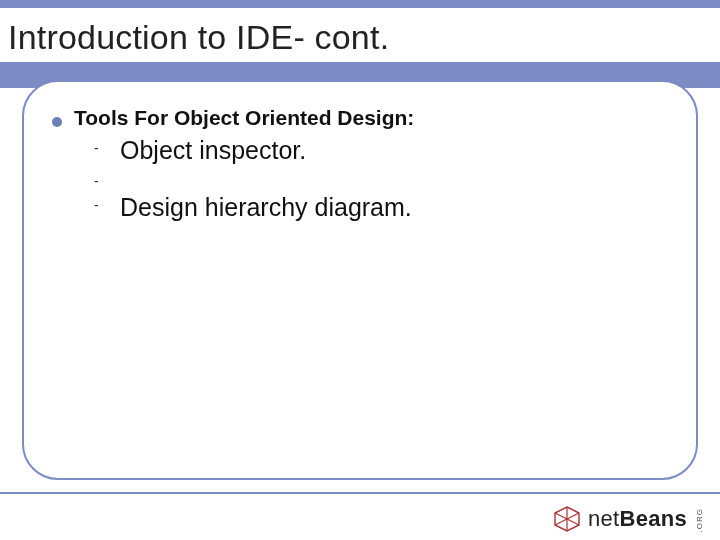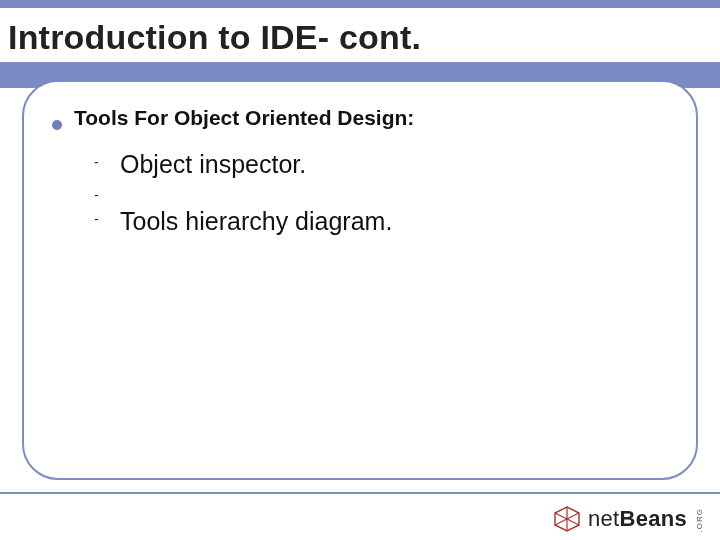--- a/index.html
+++ b/index.html
@@ -26,21 +26,21 @@
   }
   .title-bar {
     position: absolute;
     left: 0; right: 0;
     top: 8px;
     padding: 10px 8px 10px 8px;
     background: #fff;
   }
   .title-text {
     font-size: 34px;
-    font-weight: 700;
+    font-weight: 400;
     color: #222;
     letter-spacing: 0.2px;
   }
   .mid-band {
     position: absolute;
     left: 0; right: 0;
     top: 62px;
     height: 26px;
     background: #7d8bc5;
   }
@@ -51,23 +51,23 @@
     top: 80px;
     bottom: 60px;
     border: 2px solid #7d8bc5;
     border-radius: 36px;
     background: #fff;
     box-sizing: border-box;
     padding: 24px 28px;
   }
   .bullet-row {
     display: flex;
-    align-items: flex-end;
+    align-items: center;
     gap: 12px;
-    margin-bottom: 20px;
+    margin-bottom: 6px;
   }
   .bullet-dot {
     width: 10px;
     height: 10px;
     background: #6f7fb8;
     border-radius: 50%;
     margin-top: 7px;
     flex: 0 0 auto;
   }
   .bullet-text {
@@ -157,21 +157,21 @@
       <div class="sub-dash">-</div>
       <div class="sub-text">Object inspector.</div>
     </div>
 
     <div class="sub-row">
       <div class="sub-dash">-</div>
     </div>
 
     <div class="sub-row">
       <div class="sub-dash">-</div>
-      <div class="sub-text">Tools hierarchy diagram.</div>
+      <div class="sub-text">Design hierarchy diagram.</div>
     </div>
 
   </div>
 
   <div class="footer-rule"></div>
 
   <div class="logo">
     <div class="logo-cube">
       <svg viewBox="0 0 26 26" width="26" height="26">
         <polygon points="13,1 25,7 25,19 13,25 1,19 1,7" fill="none" stroke="#a33" stroke-width="1.4"></polygon>

